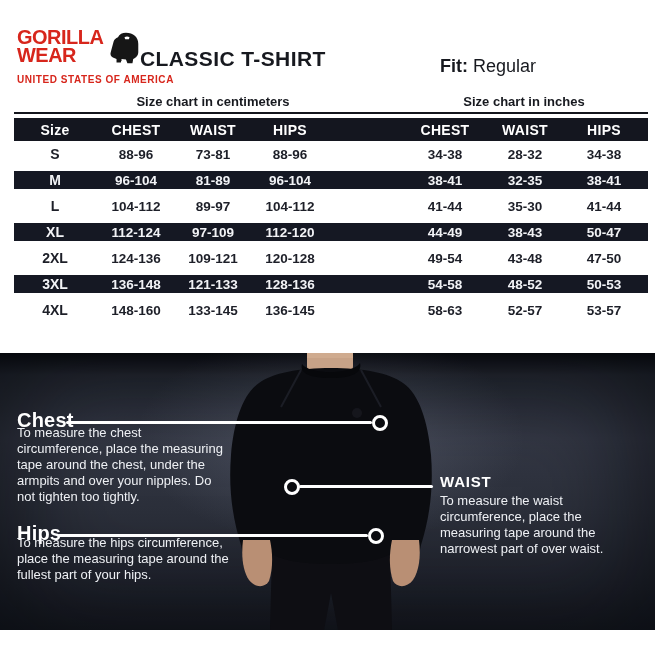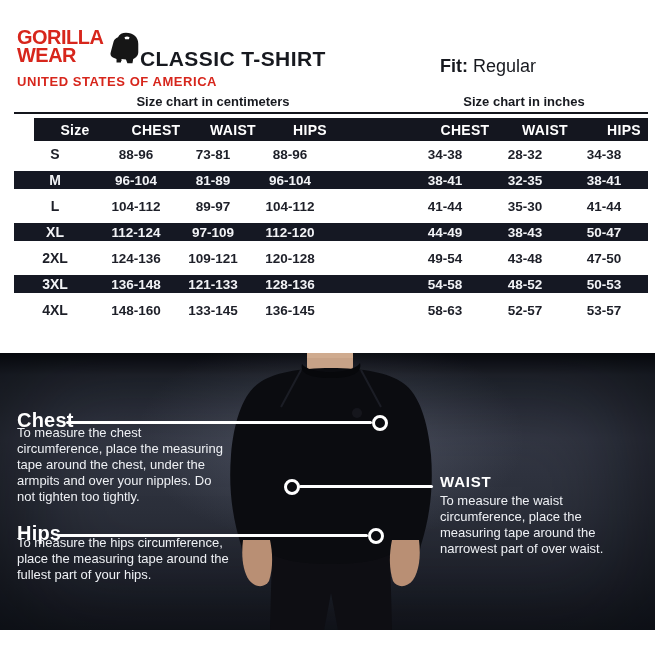--- a/index.html
+++ b/index.html
@@ -7,40 +7,40 @@
               font-family:"Liberation Sans", sans-serif; }
   .page { position:relative; width:655px; height:655px; background:#fff; }
 
   
   .logo { position:absolute; left:17px; top:28px; width:122px; }
   .logo-top { display:flex; align-items:flex-start; }
   .logo-words { display:flex; flex-direction:column; }
   .logo-line { color:#d7261c; font-weight:800; font-size:21px; line-height:18px;
                letter-spacing:-0.5px; transform:scaleX(0.95); transform-origin:left; }
   .gorilla { margin-left:2px; margin-top:-2px; }
-  .logo-tagline { color:#d7261c; font-weight:700; font-size:13px; letter-spacing:0.55px;
+  .logo-tagline { color:#d7261c; font-weight:700; font-size:10px; letter-spacing:0.55px;
                   margin-top:4px; white-space:nowrap; }
   .product-title { position:absolute; left:140px; top:47px; font-size:21px; font-weight:800;
                    letter-spacing:0.4px; color:#17191f;text-align:center; }
   .fit { position:absolute; left:440px; top:56px; font-size:18px; color:#17191f; }
   .fit b { font-weight:800; }
 
   
   .chart-title { position:absolute; top:94px; font-size:13px; font-weight:700; color:#17191f;
                  text-align:center; }
   .chart-title.cm { left:96px;  width:234px;text-align:center; }
   .chart-title.in { left:400px; width:248px; }
   .rule { position:absolute; left:14px; top:112px; width:634px; height:2px; background:#14161d; }
 
   
   .size-table { position:absolute; left:14px; top:118px; width:634px; }
   .trow { display:grid; grid-template-columns:82px 80px 74px 80px 70px 90px 70px 88px;
           align-items:center; text-align:center; }
   .thead { height:23px; background:#14161f; color:#fff; font-weight:700; font-size:14px;
-           letter-spacing:0.3px;margin-left:20px; }
+           letter-spacing:0.3px; }
   .tbody .trow { height:26px; font-size:13.5px; font-weight:600; color:#1d1f28; }
   .tbody .trow .c-size { font-weight:700; font-size:14px; }
   .tbody .trow.dark { background:#151823; color:#f2f3f6;
                       border-top:4px solid #fff; border-bottom:4px solid #fff; }
 
   
   .photo { position:absolute; left:0; top:353px; width:655px; height:277px; overflow:hidden;
     background:
       radial-gradient(ellipse 270px 150px at 330px 85px, rgba(99,105,121,0.55), rgba(99,105,121,0) 72%),
       linear-gradient(180deg, #0a0c11 0px, #262a34 22px, #333744 85px, #2b2f3a 160px, #20232d 235px, #181b23 277px);

